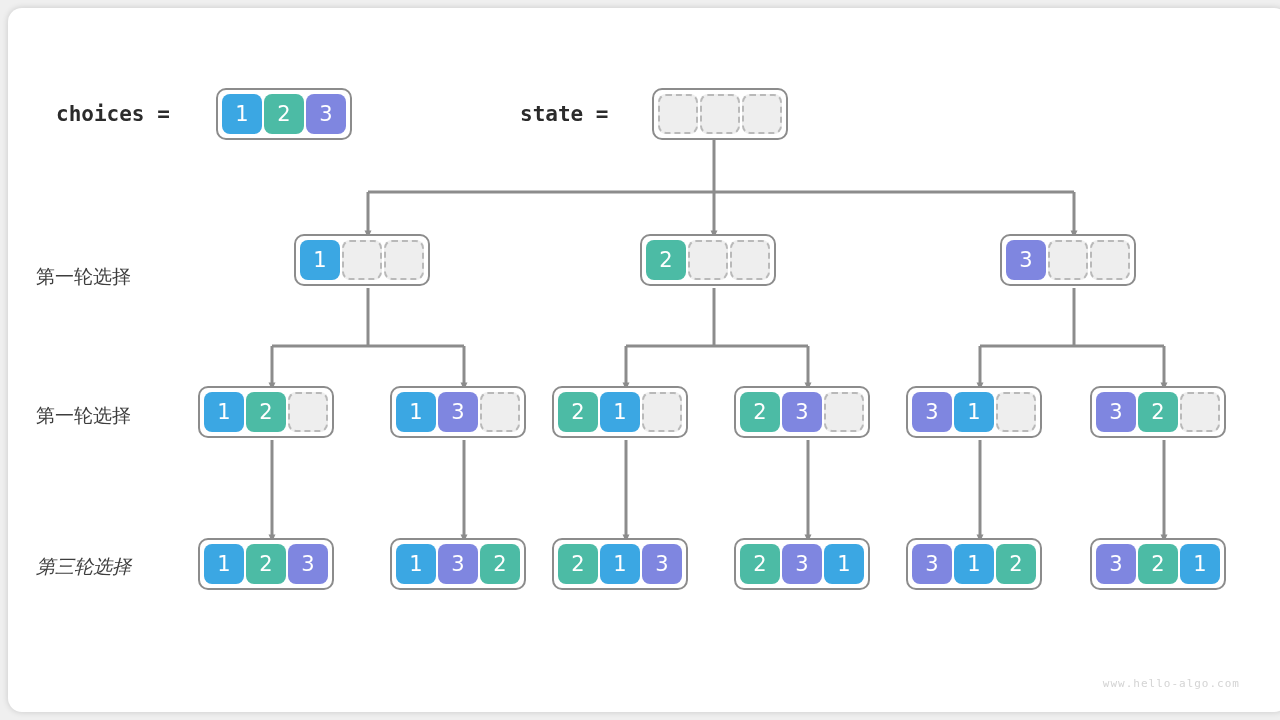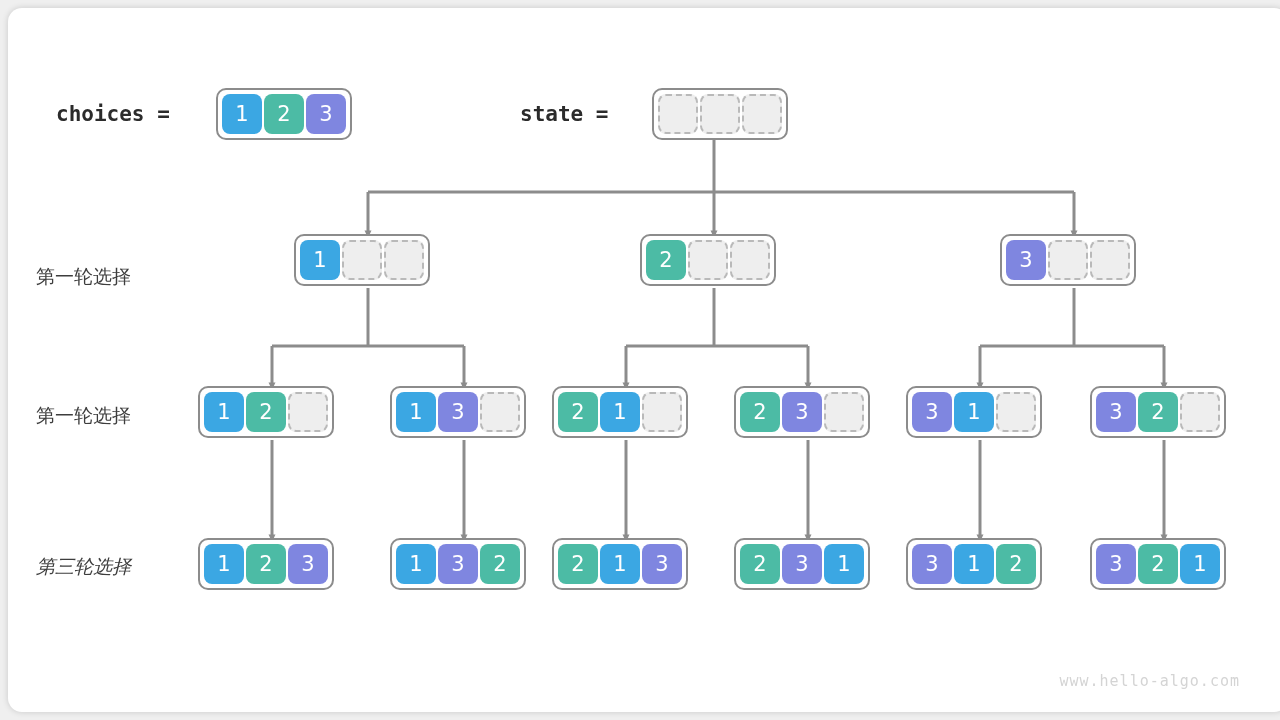--- a/index.html
+++ b/index.html
@@ -86,21 +86,21 @@
     font-family: "DejaVu Sans", "Liberation Sans", sans-serif;
     font-size: 19px;
     color: #3d3d3d;
     white-space: nowrap;
   }
   .watermark {
     position: absolute;
     right: 32px;
     bottom: 22px;
     font-family: "DejaVu Sans Mono", "Liberation Mono", monospace;
-    font-size: 15px;
+    font-size: 11px;
     color: #d4d4d4;
     letter-spacing: 1px;
   }
 </style>
 </head>
 <body>
 
 <div id="page">
   <div id="canvas">
 

